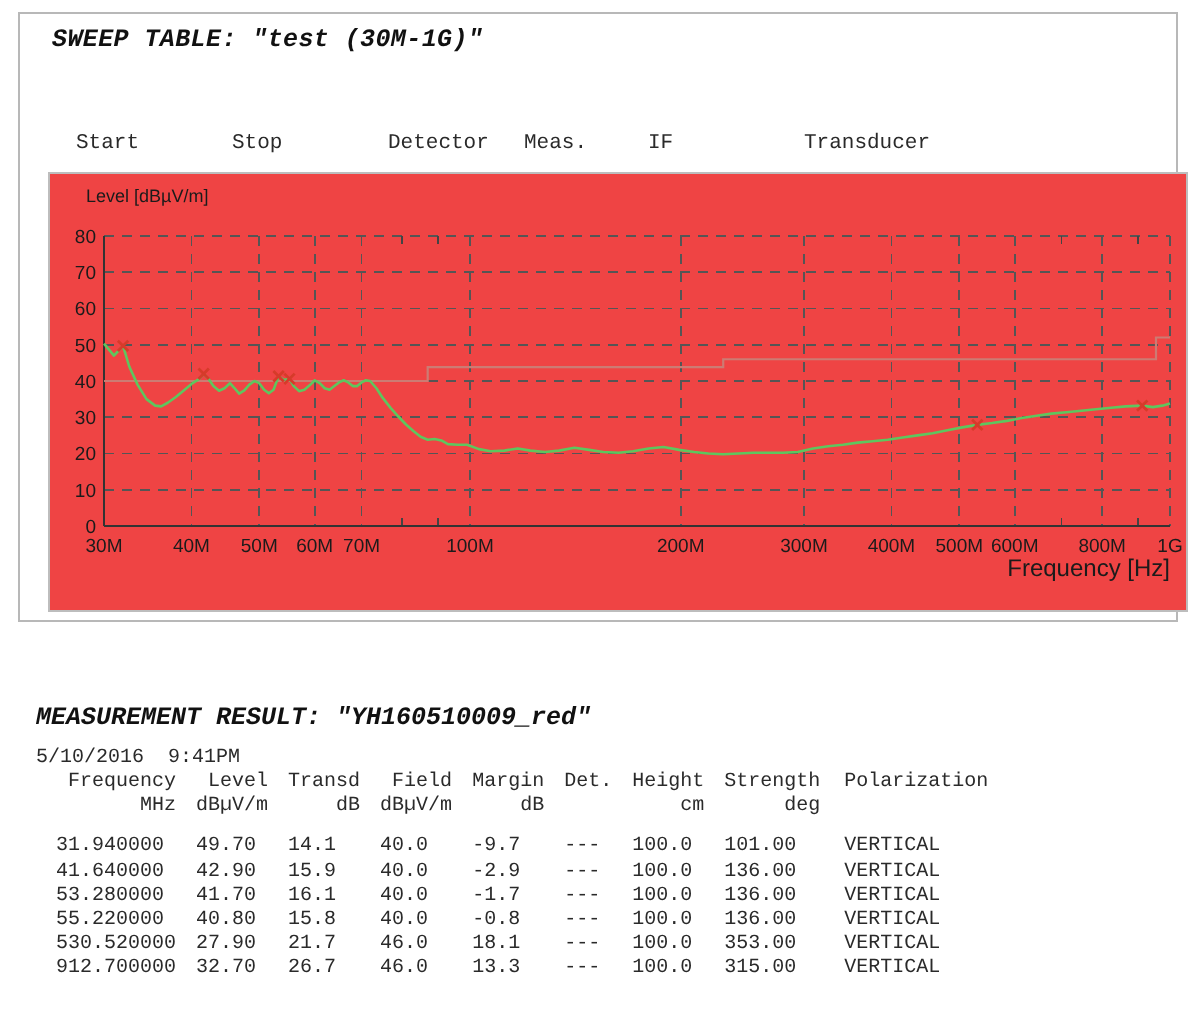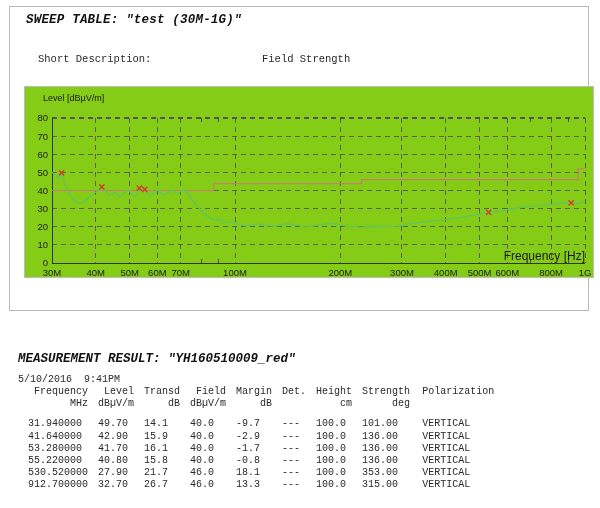--- a/index.html
+++ b/index.html
@@ -64,23 +64,23 @@
   .c4 { display: inline-block; width: 62px; }
   .c5 { display: inline-block; width: 78px; }
   .c6 { display: inline-block; }
 
   
   .chart-box {
     position: absolute;
     left: 14px;
     top: 79px;
     width: 570px;
-    height: 192px;
+    height: 220px;
     border: 1px solid #bdbdbd;
-    background: #84cc16;
+    background: #ef4444;
     box-sizing: border-box;
   }
   .ylabel {
     position: absolute;
     left: 18px;
     top: 6px;
     font-size: 9px;
     color: #1b1b1b;
     font-family: "Liberation Sans", sans-serif;
     white-space: nowrap;
@@ -185,21 +185,20 @@
 </head>
 <body>
 
 <div class="page">
 
   <div class="sweep-panel">
 
     <div class="sweep-title">SWEEP TABLE: "test (30M-1G)"</div>
 
     <div class="sweep-grid">
-      <span class="sweep-row"><span class="c1">Short Description:</span><span class="c2"></span><span class="c3"></span><span>Field Strength</span></span>
 
       <span class="sweep-row"><span class="c1">Start</span><span class="c2">Stop</span><span class="c3">Detector</span><span class="c4">Meas.</span><span class="c5">IF</span><span class="c6">Transducer</span></span>
 
       <span class="sweep-row"><span class="c1">Frequency</span><span class="c2">Frequency</span><span class="c3"></span><span class="c4">Time</span><span class="c5">Bandw.</span><span class="c6"></span></span>
 
       <span class="sweep-row"><span class="c1">30.0 MHz</span><span class="c2">1.0 GHz</span><span class="c3">MaxPeak</span><span class="c4">Coupled</span><span class="c5">100 kHz</span><span class="c6">VULB9163-484</span></span>
     </div>
 
     <div class="chart-box">
       <div class="ylabel">Level [dBµV/m]</div>

